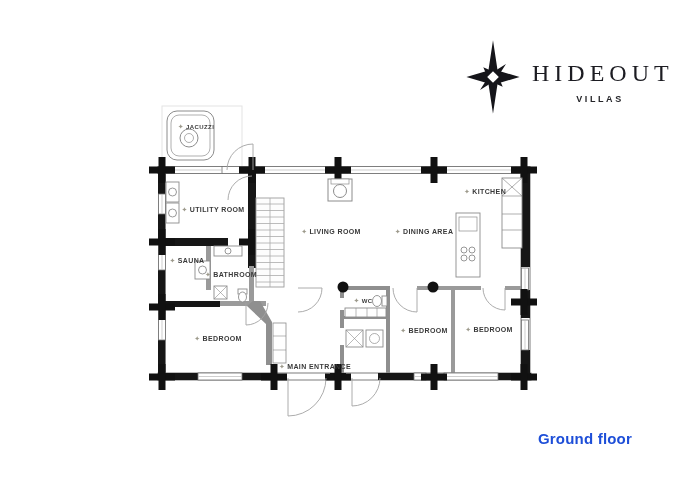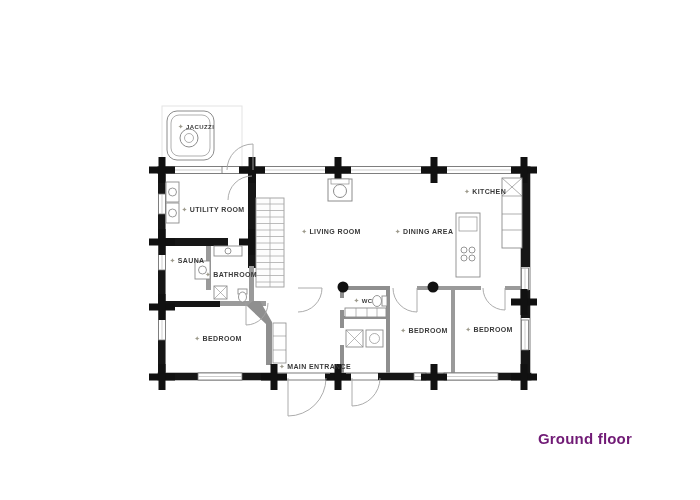--- a/index.html
+++ b/index.html
@@ -17,21 +17,21 @@
   
   .brand{position:absolute;left:452px;top:36px;width:215px;height:80px;}
   .brand .logo-star{position:absolute;left:8px;top:2px;width:66px;height:78px;}
   .brand .name{position:absolute;left:80px;top:24px;width:136px;text-align:center;
        font-family:"Liberation Serif", serif;font-size:24px;font-weight:500;letter-spacing:5px;
        color:#1c1c22;}
   .brand .tagline{position:absolute;left:80px;top:58px;width:136px;text-align:center;
        font-size:9px;font-weight:bold;letter-spacing:2.6px;color:#242428;}
 
   .floor-label{position:absolute;left:505px;top:430px;width:160px;text-align:center;
-       font-size:15px;font-weight:600;color:#701a75;letter-spacing:.2px;}
+       font-size:15px;font-weight:600;color:#1d4ed8;letter-spacing:.2px;}
 </style>
 </head>
 <body>
 
 <div class="stage">
 
   <svg class="plan" viewBox="0 0 700 500" xmlns="http://www.w3.org/2000/svg">
     <defs>
       <g id="logcross">
         <rect x="-13" y="-3.5" width="26" height="7"></rect>
@@ -242,16 +242,27 @@
   </div>
   <div class="lbl" style="left:489px;top:329px">
     <span class="star">✦</span>
     <span>BEDROOM</span>
   </div>
   <div class="lbl" style="left:315px;top:366px">
     <span class="star">✦</span>
     <span>MAIN ENTRANCE</span>
   </div>
 
+  <div class="brand">
+    <svg class="logo-star" viewBox="-36 -42 72 84" xmlns="http://www.w3.org/2000/svg">
+      <polygon points="0,-40 5,-7 29,0 5,7 0,40 -5,7 -29,0 -5,-7" fill="#15151a"></polygon>
+      <g transform="rotate(45)">
+        <polygon points="0,-20 3.5,-4.5 15,0 3.5,4.5 0,20 -3.5,4.5 -15,0 -3.5,-4.5" fill="#15151a"></polygon>
+      </g>
+      <rect x="-4.5" y="-4.5" width="9" height="9" transform="rotate(45)" fill="#ffffff"></rect>
+    </svg>
+    <div class="name">HIDEOUT</div>
+    <div class="tagline">VILLAS</div>
+  </div>
 
   <div class="floor-label">Ground floor</div>
 
 </div>
 
 </body></html>

